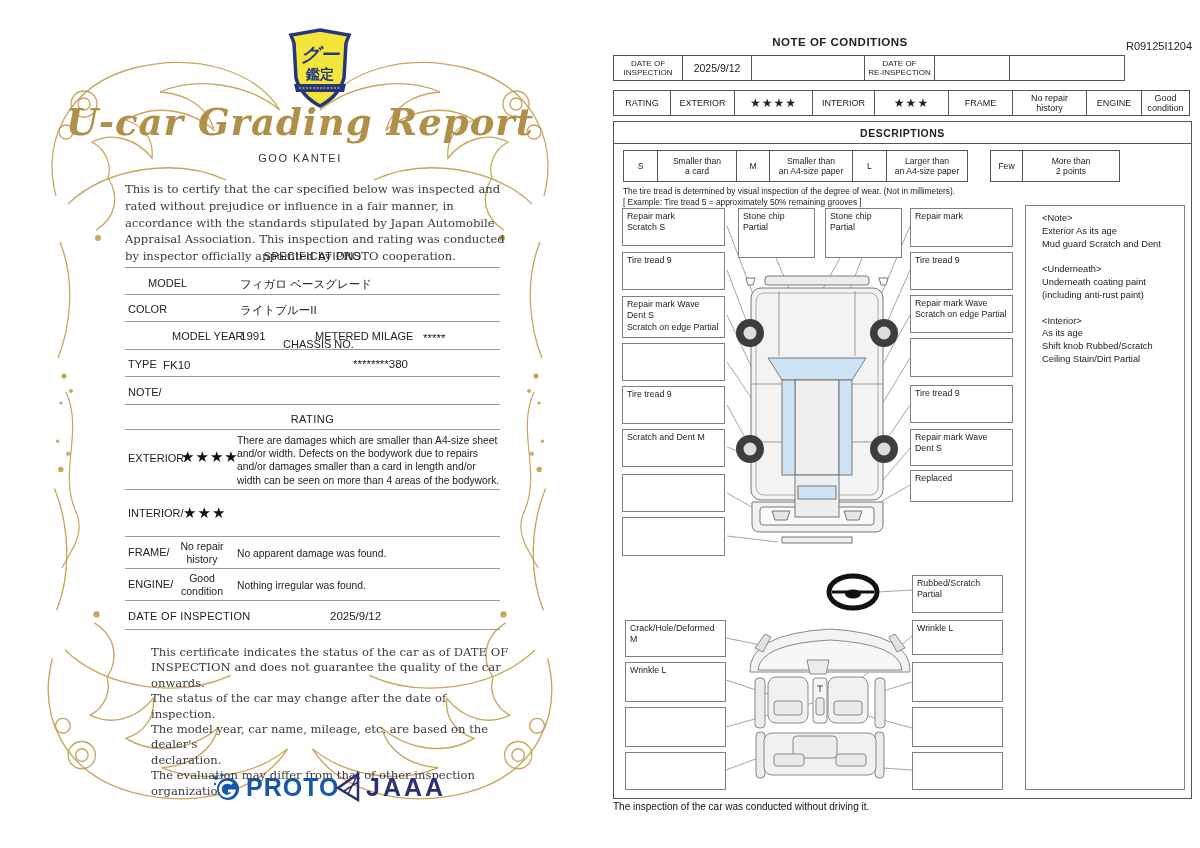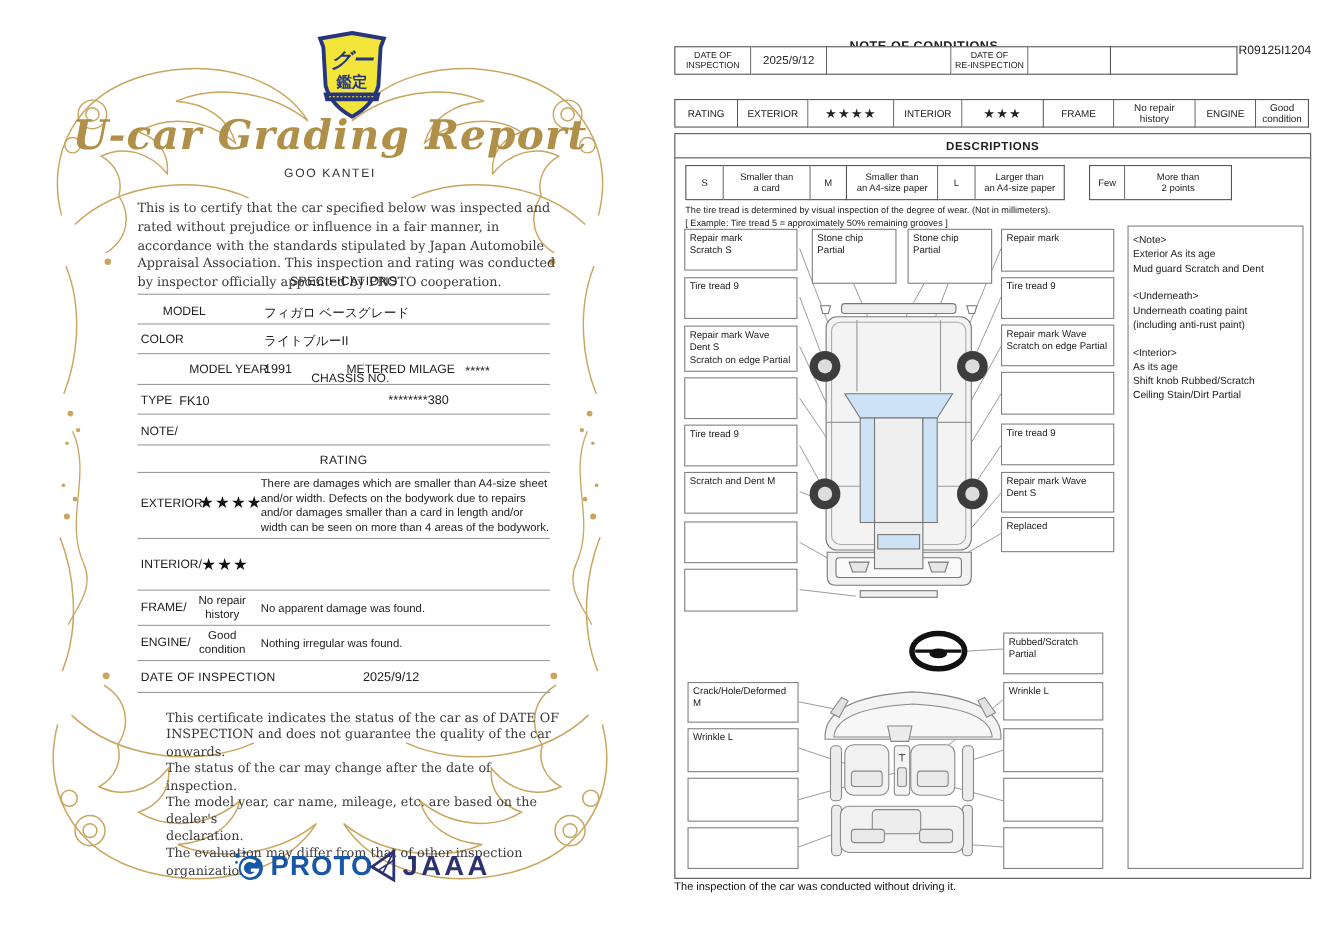--- a/index.html
+++ b/index.html
@@ -30,21 +30,21 @@
   .cell-stars{font-family:"DejaVu Sans",sans-serif;font-size:12px;letter-spacing:1px;}
   .descbox{position:absolute;border:1px solid #555;display:flex;align-items:center;justify-content:center;
            font-size:10.5px;font-weight:bold;letter-spacing:.5px;background:#fff;}
   .content-box{position:absolute;border:1px solid #555;background:#fff;}
   .anno{position:absolute;border:1px solid #808080;background:#fff;font-size:8.8px;line-height:1.3;
         padding:2px 4px;box-sizing:border-box;white-space:pre-line;color:#222;}
   .legend-cell{border:1px solid #555;border-left:none;display:flex;align-items:center;justify-content:center;
         text-align:center;font-size:8.6px;line-height:1.2;box-sizing:border-box;background:#fff;white-space:pre-line;}
   .legend-cell.first{border-left:1px solid #555;}
   .note-panel{position:absolute;border:1px solid #808080;background:#fff;font-size:9.3px;line-height:1.38;
-        padding:6px 4px;box-sizing:border-box;white-space:pre-line;color:#222;}
+        padding:6px 16px;box-sizing:border-box;white-space:pre-line;color:#222;}
   .tread{position:absolute;font-size:8.3px;color:#222;}
   svg{display:block;}
 </style>
 </head>
 <body>
 
 <div class="sheet">
 
   <div class="page-left">
 
@@ -161,21 +161,21 @@
       </svg>
       <span style="font-size:25px;font-weight:bold;color:#2c3170;letter-spacing:3px;margin-left:4px;">JAAA</span>
     </div>
   </div>
 
   <div class="page-right">
 
     <div class="abs ctr" style="left:0;top:36px;width:480px;font-size:11.5px;font-weight:bold;letter-spacing:.5px;">NOTE OF CONDITIONS</div>
     <div class="abs" style="right:8px;top:40px;font-size:11px;">R09125I1204</div>
 
-    <div class="trow" style="left:13px;top:42px;">
+    <div class="trow" style="left:13px;top:55px;">
       <div class="cell first cell-sm pre" style="width:70px;">DATE OF
 INSPECTION</div>
       <div class="cell cell-md" style="width:69px;">2025/9/12</div>
       <div class="cell" style="width:113px;"></div>
       <div class="cell cell-sm pre" style="width:70px;">DATE OF
 RE-INSPECTION</div>
       <div class="cell" style="width:75px;"></div>
       <div class="cell" style="width:115px;"></div>
     </div>
 

